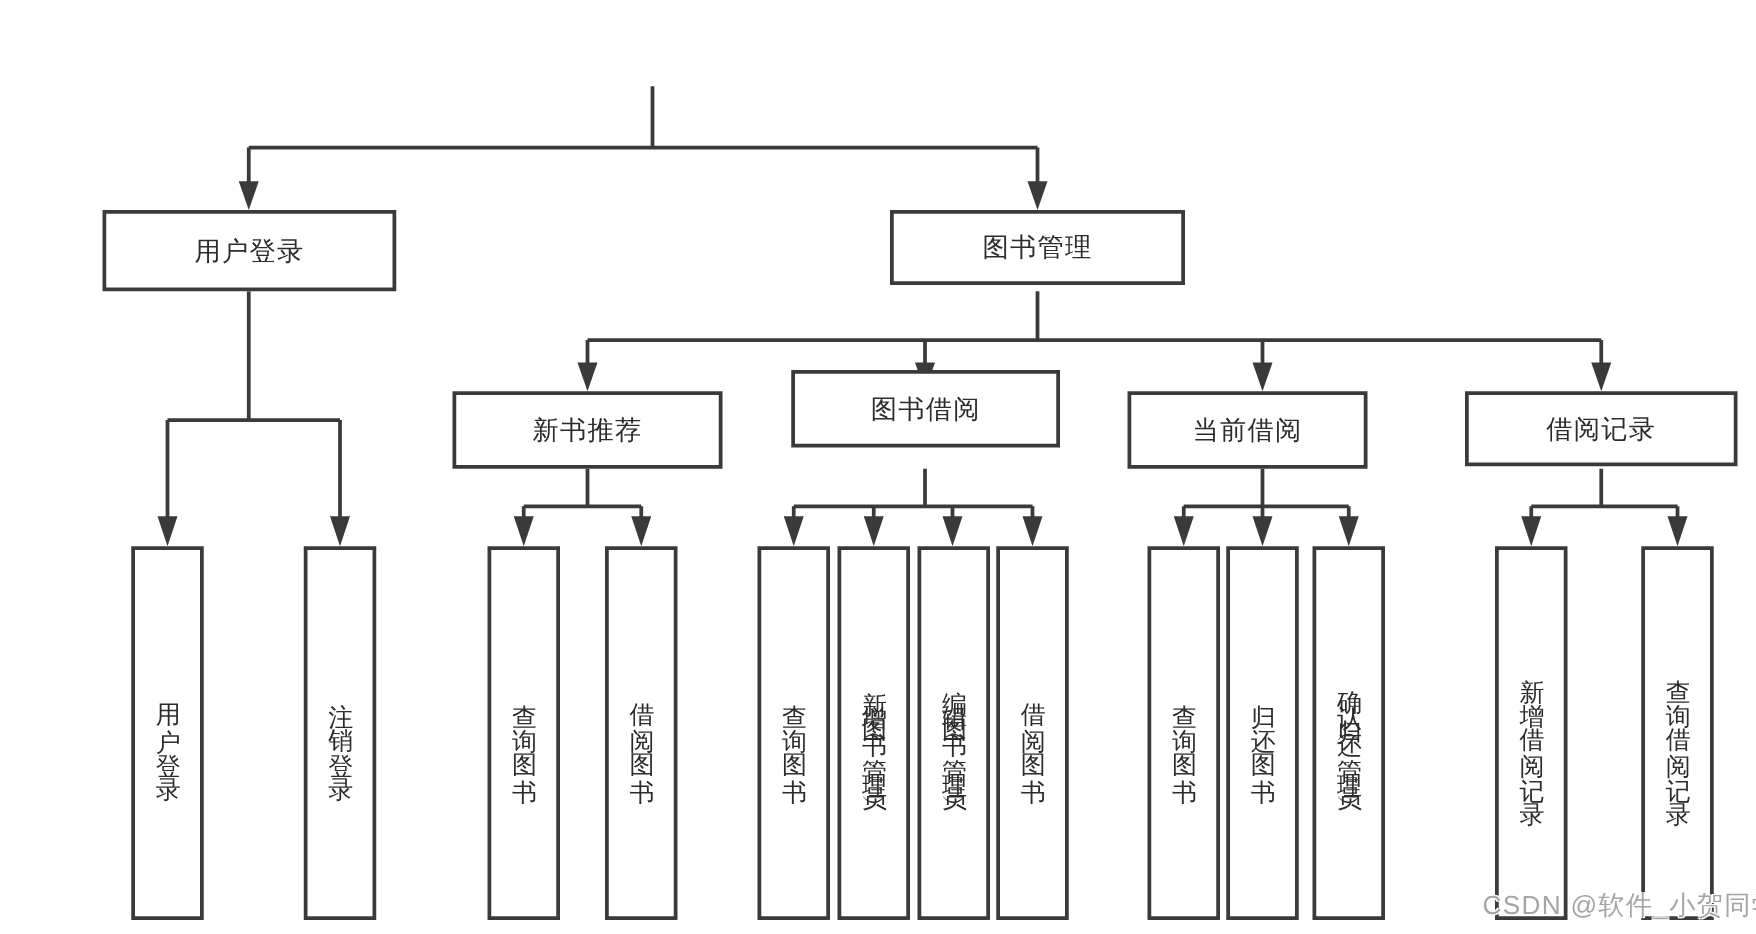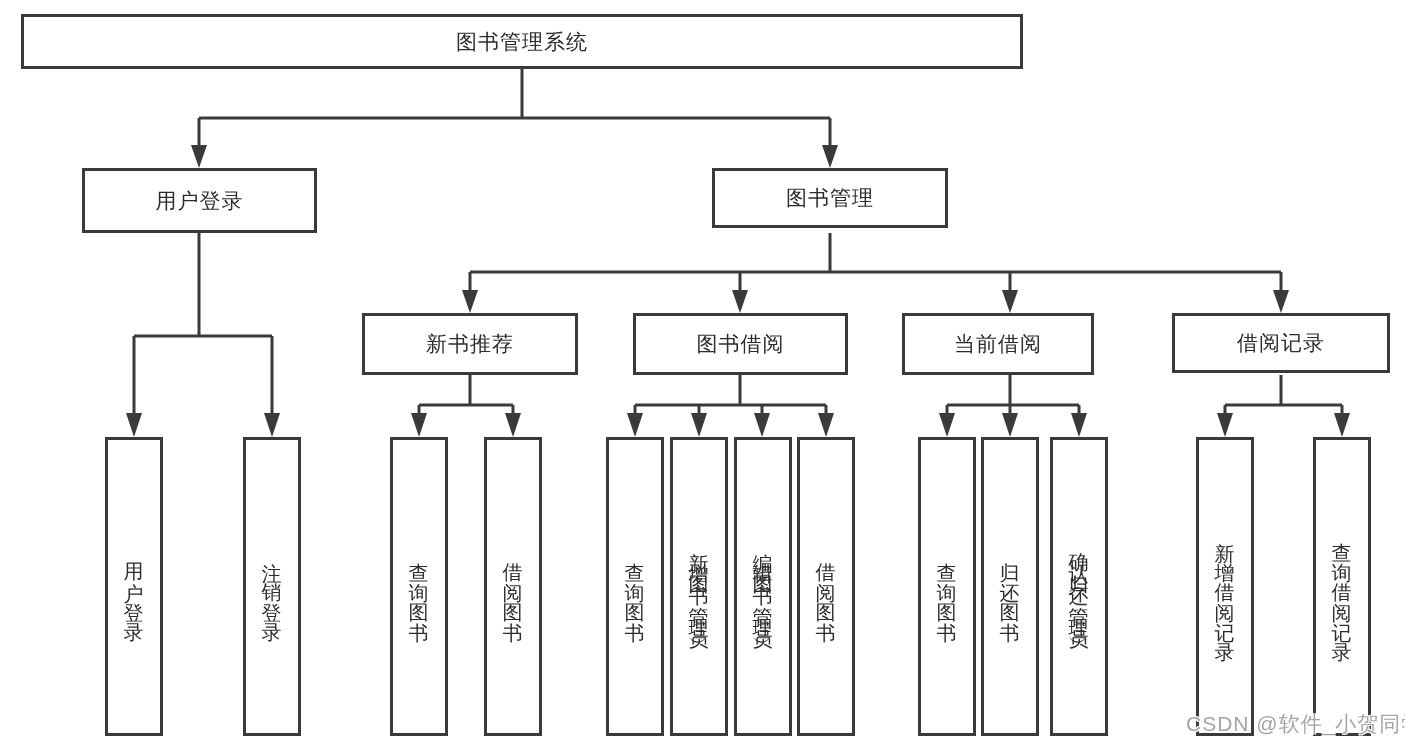--- a/index.html
+++ b/index.html
@@ -93,35 +93,32 @@
       <polygon points="754,413 770,413 762,437"></polygon>
       <polygon points="818,413 834,413 826,437"></polygon>
       <polygon points="939,413 955,413 947,437"></polygon>
       <polygon points="1002,413 1018,413 1010,437"></polygon>
       <polygon points="1071,413 1087,413 1079,437"></polygon>
       <polygon points="1217,413 1233,413 1225,437"></polygon>
       <polygon points="1334,413 1350,413 1342,437"></polygon>
     </g>
   </svg>
 
-  <div class="node hbox" style="left:21px; top:14px; width:1002px; height:55px;">
-    <span class="node-label">图书管理系统</span>
-  </div>
 
   <div class="node hbox" style="left:82px; top:168px; width:235px; height:65px;">
     <span class="node-label">用户登录</span>
   </div>
   <div class="node hbox" style="left:712px; top:168px; width:236px; height:60px;">
     <span class="node-label">图书管理</span>
   </div>
 
   <div class="node hbox" style="left:362px; top:313px; width:216px; height:62px;">
     <span class="node-label">新书推荐</span>
   </div>
-  <div class="node hbox" style="left:633px; top:313px; width:215px; height:62px;">
+  <div class="node hbox" style="left:633px; top:296px; width:215px; height:62px;">
     <span class="node-label">图书借阅</span>
   </div>
   <div class="node hbox" style="left:902px; top:313px; width:192px; height:62px;">
     <span class="node-label">当前借阅</span>
   </div>
   <div class="node hbox" style="left:1172px; top:313px; width:218px; height:60px;">
     <span class="node-label">借阅记录</span>
   </div>
 
   <div class="node vbox" style="left:105px; top:437px; width:58px; height:299px;">

